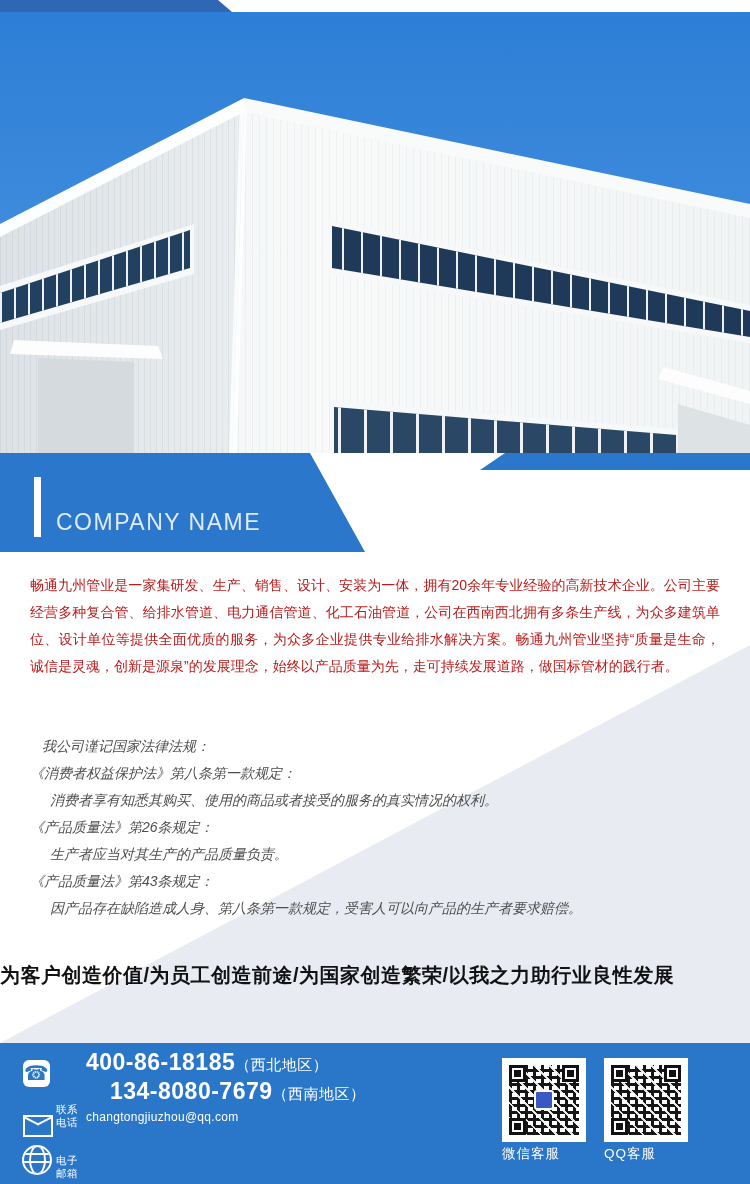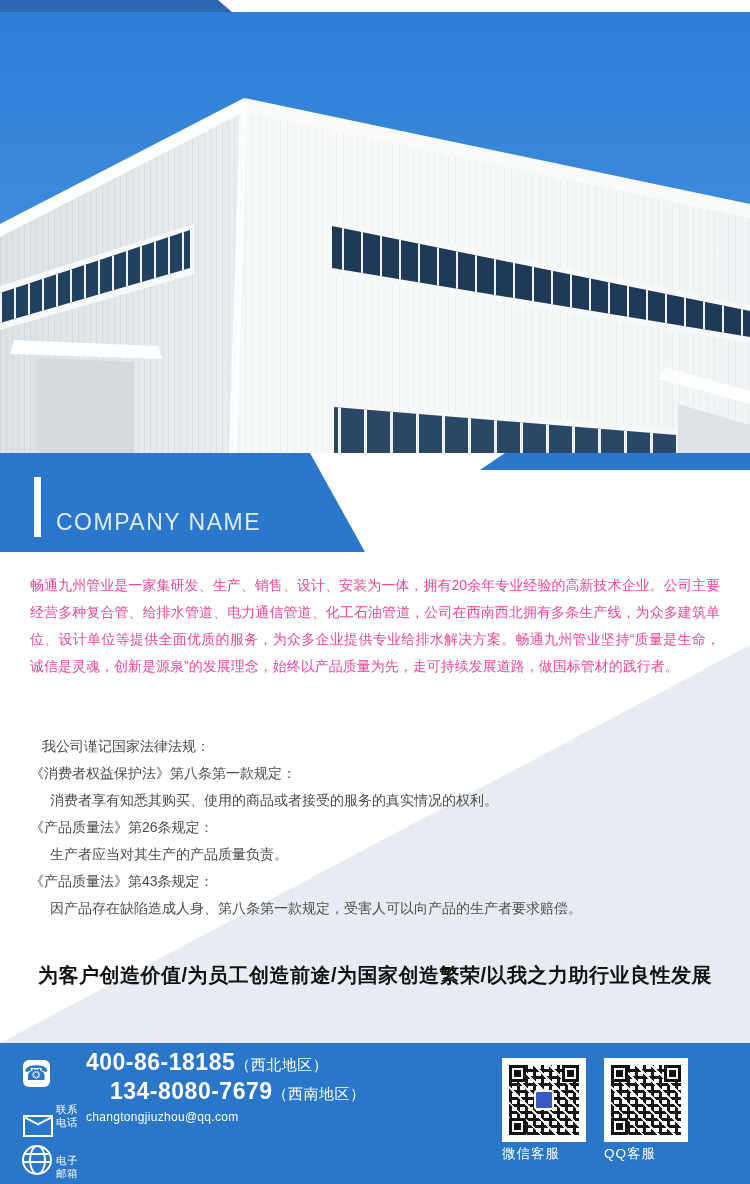--- a/index.html
+++ b/index.html
@@ -56,26 +56,26 @@
   .banner-strip{top:453px;left:0;width:750px;height:17px;background:#2b77cc;
                 clip-path:polygon(505px 0,750px 0,750px 100%,480px 100%);}
   .banner{top:453px;left:0;width:750px;height:99px;background:#2b77cc;
           clip-path:polygon(0 0,310px 0,365px 100%,0 100%);}
   .banner-bar{position:absolute;left:34px;top:24px;width:7px;height:60px;background:#fff;}
   .banner-title{position:absolute;left:55px;top:9px;color:#fff;font-size:38px;font-weight:500;letter-spacing:4px;}
   .banner-sub{position:absolute;left:56px;top:56px;color:rgba(255,255,255,.85);font-size:23px;
               font-weight:400;letter-spacing:1.5px;}
 
   
-  .intro{top:572px;left:30px;width:690px;font-size:14px;line-height:27px;color:#ec4899;
+  .intro{top:572px;left:30px;width:690px;font-size:14px;line-height:27px;color:#b91c1c;
          text-align:justify;}
-  .legal{top:733px;left:30px;width:660px;font-size:14px;line-height:27px;color:#4d4d4d;}
+  .legal{top:733px;left:30px;width:660px;font-size:14px;line-height:27px;color:#4d4d4d;font-style:italic;}
   .legal .ind1{padding-left:12px;}
   .legal .ind2{padding-left:20px;}
-  .slogan{top:962px;left:0;width:750px;text-align:center;font-size:20px;font-weight:700;
+  .slogan{top:962px;left:0;width:750px;font-size:20px;font-weight:700;
           color:#121212;letter-spacing:.5px;}
 
   
   .footer{top:1043px;left:0;width:750px;height:141px;background:#2a77c9;}
   .footer .abs{position:absolute;}
   .phicon{top:17px;left:23px;width:27px;height:27px;background:#fff;border-radius:6px;
           color:#2a77c9;font-size:20px;line-height:27px;text-align:center;font-family:"DejaVu Sans",sans-serif;}
   .flabel{left:56px;color:#fff;font-size:10.5px;line-height:13px;font-weight:400;letter-spacing:.5px;margin-top:42px;}
   .flabel-phone{top:18px;}
   .flabel-email{top:69px;}

